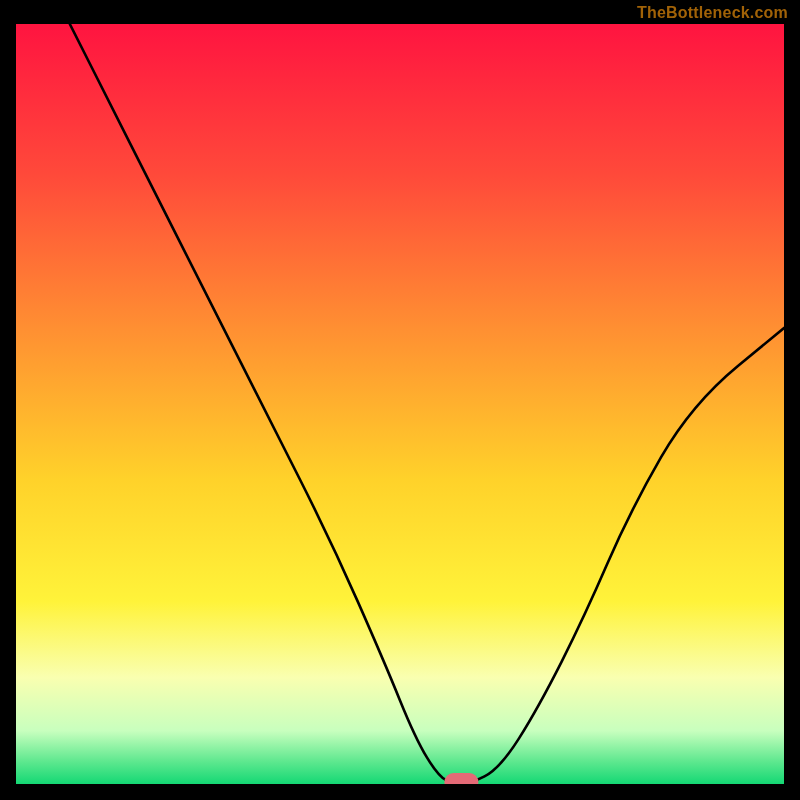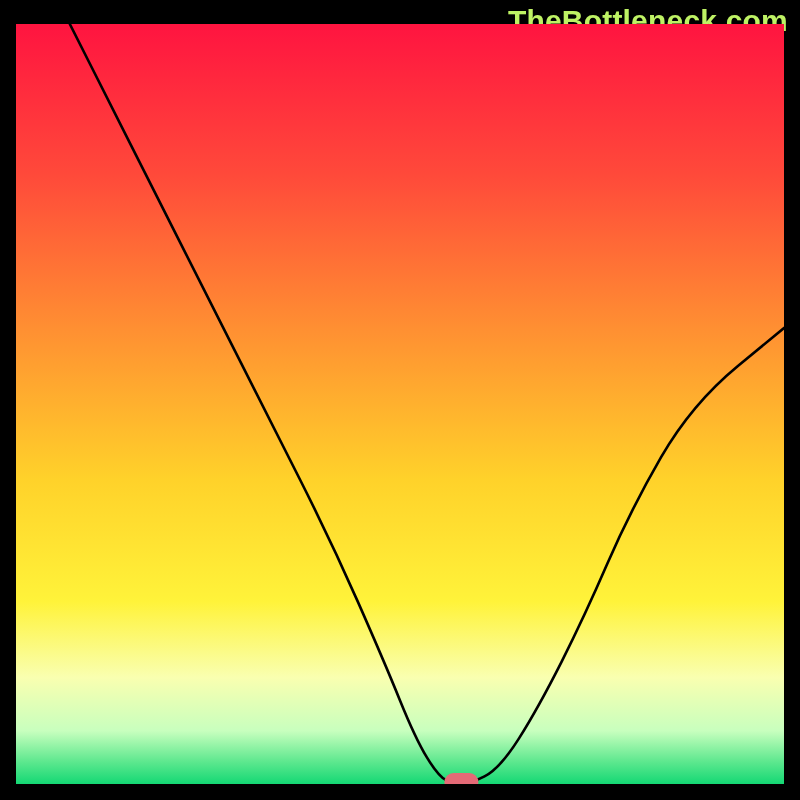--- a/index.html
+++ b/index.html
@@ -25,22 +25,22 @@
     height: 760px;
     overflow: hidden;
   }
   svg {
     display: block;
   }
   .watermark {
     position: absolute;
     top: 4px;
     right: 12px;
-    color: #bef264;
-    font-size: 30px;
+    color: #a16207;
+    font-size: 16px;
     font-weight: 600;
     letter-spacing: 0.2px;
     user-select: none;
   }
 </style>
 </head>
 <body>
 
 <div class="frame">
 

